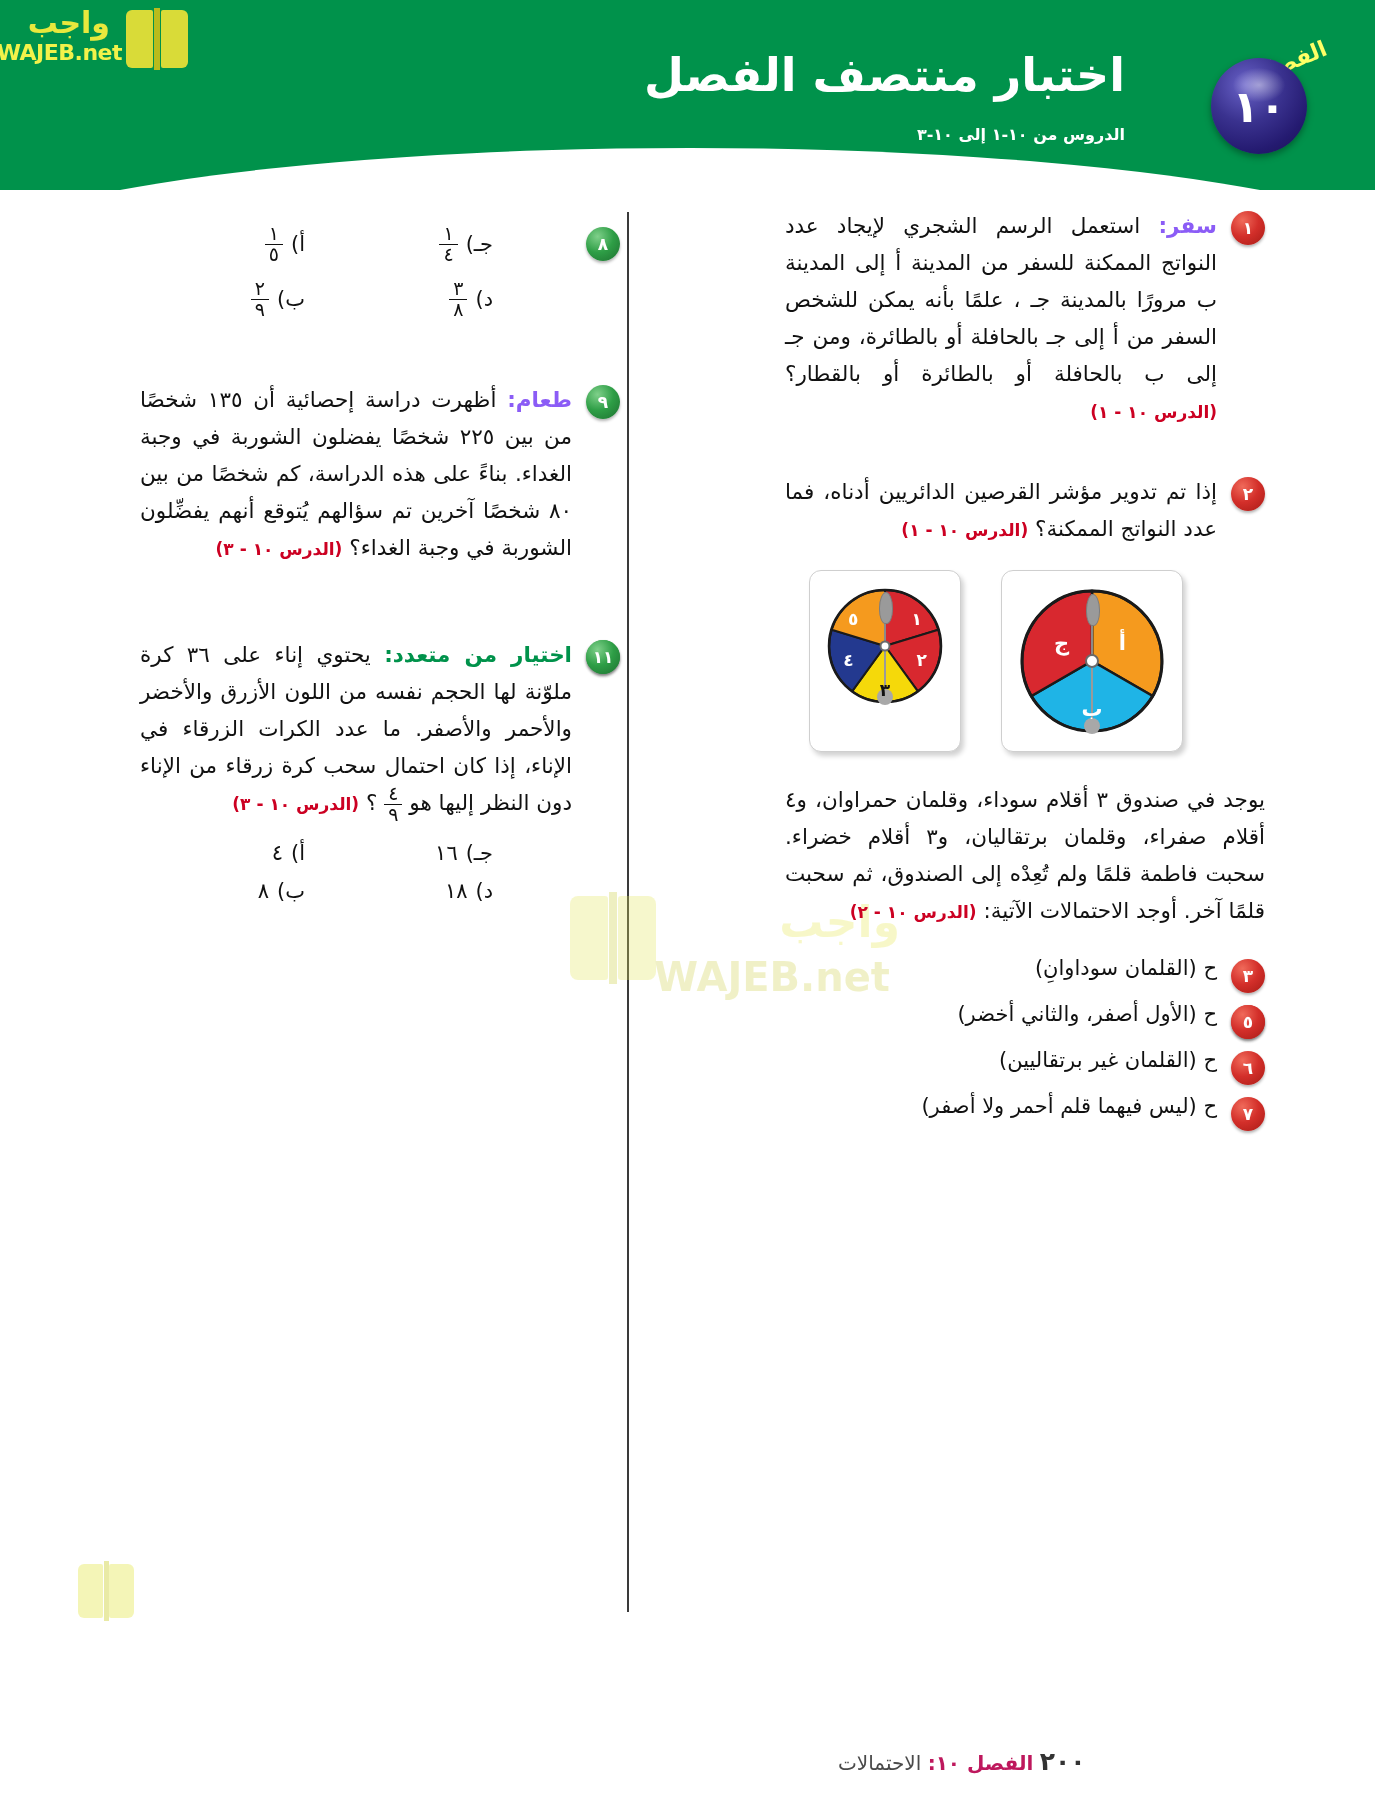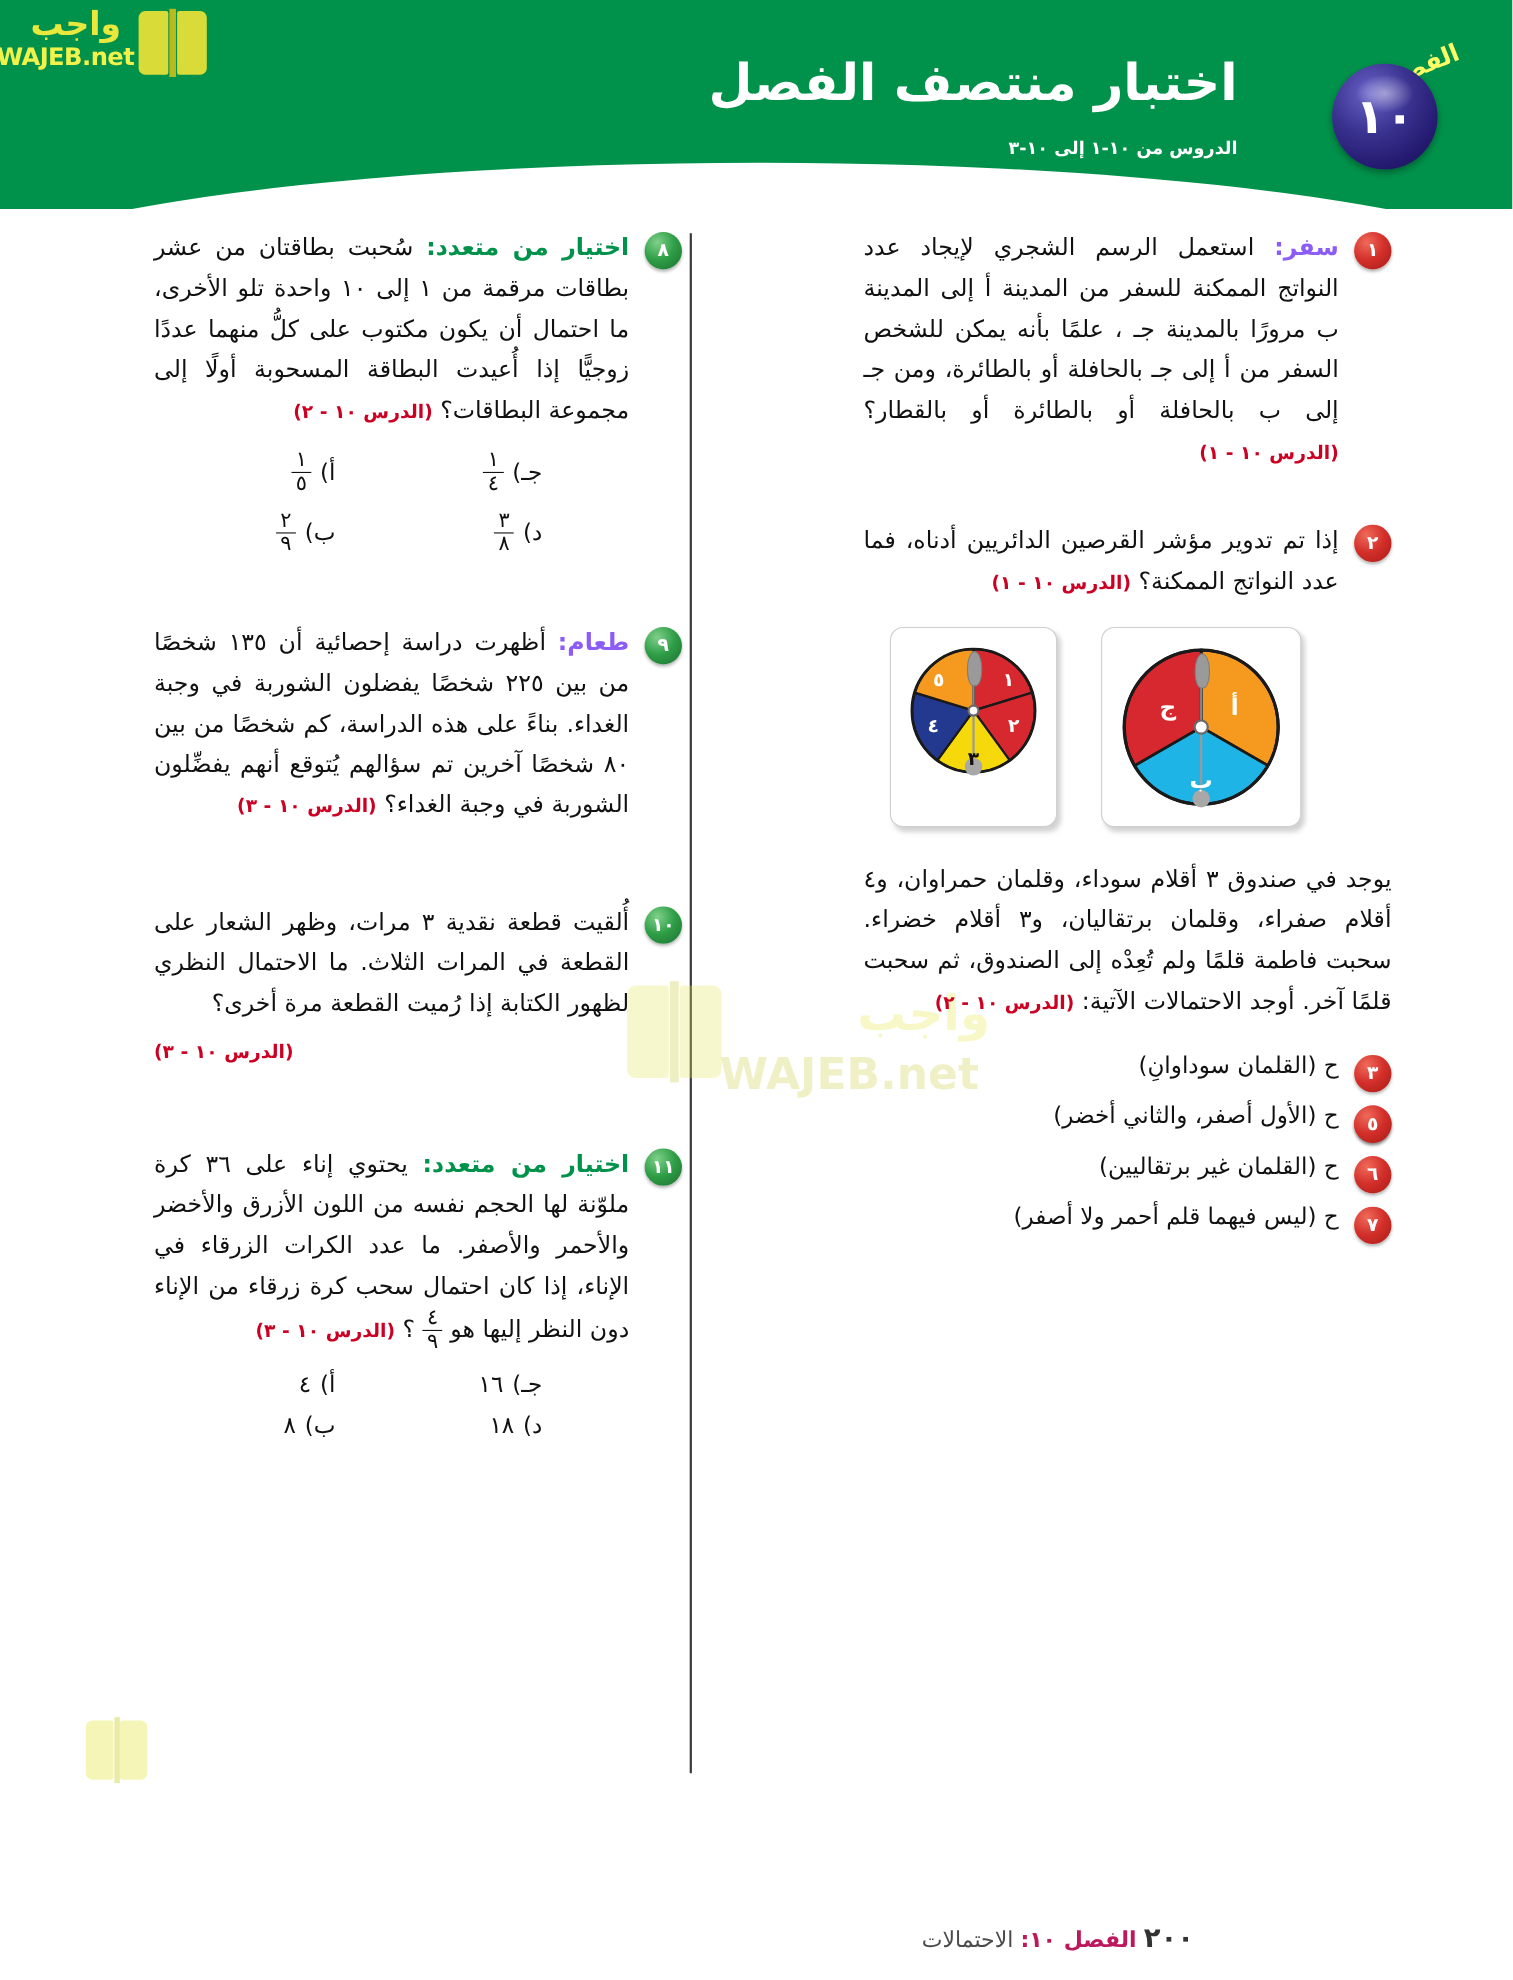--- a/index.html
+++ b/index.html
@@ -336,25 +336,20 @@
         <div class="qnum">٧</div>
         <div class="ptext">ح (ليس فيهما قلم أحمر ولا أصفر)</div>
       </div>
     </div>
   </div>
 
   <div class="col col-left">
 
     <div class="q">
       <div class="qnum green">٨</div>
-      <div class="qtext">
-        <span class="qlabel-mc">اختيار من متعدد:</span>
-        <span>سُحبت بطاقتان من عشر بطاقات مرقمة من ١ إلى ١٠ واحدة تلو الأخرى، ما احتمال أن يكون مكتوب على كلُّ منهما عددًا زوجيًّا إذا أُعيدت البطاقة المسحوبة أولًا إلى مجموعة البطاقات؟</span>
-        <span class="lesson">(الدرس ١٠ - ٢)</span>
-      </div>
       <div class="choices">
         <div class="ch-row">
           <div class="ch">
             <span class="k">جـ)</span>
             <span class="frac">
               <span class="n">١</span>
               <span class="d">٤</span>
             </span>
           </div>
           <div class="ch">
@@ -388,26 +383,20 @@
       <div class="qnum green">٩</div>
       <div class="qtext">
         <span class="qlabel">طعام:</span>
         <span>أظهرت دراسة إحصائية أن ١٣٥ شخصًا من بين ٢٢٥ شخصًا يفضلون الشوربة في وجبة الغداء. بناءً على هذه الدراسة، كم شخصًا من بين ٨٠ شخصًا آخرين تم سؤالهم يُتوقع أنهم يفضِّلون الشوربة في وجبة الغداء؟</span>
         <span class="lesson">(الدرس ١٠ - ٣)</span>
       </div>
     </div>
 
     <div class="q" style="margin-top:70px;">
       <div class="qnum green">١٠</div>
-      <div class="qtext">
-        <span>أُلقيت قطعة نقدية ٣ مرات، وظهر الشعار على القطعة في المرات الثلاث. ما الاحتمال النظري لظهور الكتابة إذا رُميت القطعة مرة أخرى؟</span>
-        <div style="text-align:left; margin-top:6px;">
-          <span class="lesson">(الدرس ١٠ - ٣)</span>
-        </div>
-      </div>
     </div>
 
     <div class="q" style="margin-top:66px;">
       <div class="qnum green">١١</div>
       <div class="qtext">
         <span class="qlabel-mc">اختيار من متعدد:</span>
         <span>يحتوي إناء على ٣٦ كرة ملوّنة لها الحجم نفسه من اللون الأزرق والأخضر والأحمر والأصفر. ما عدد الكرات الزرقاء في الإناء، إذا كان احتمال سحب كرة زرقاء من الإناء دون النظر إليها هو</span>
         <span class="frac">
           <span class="n">٤</span>
           <span class="d">٩</span>

